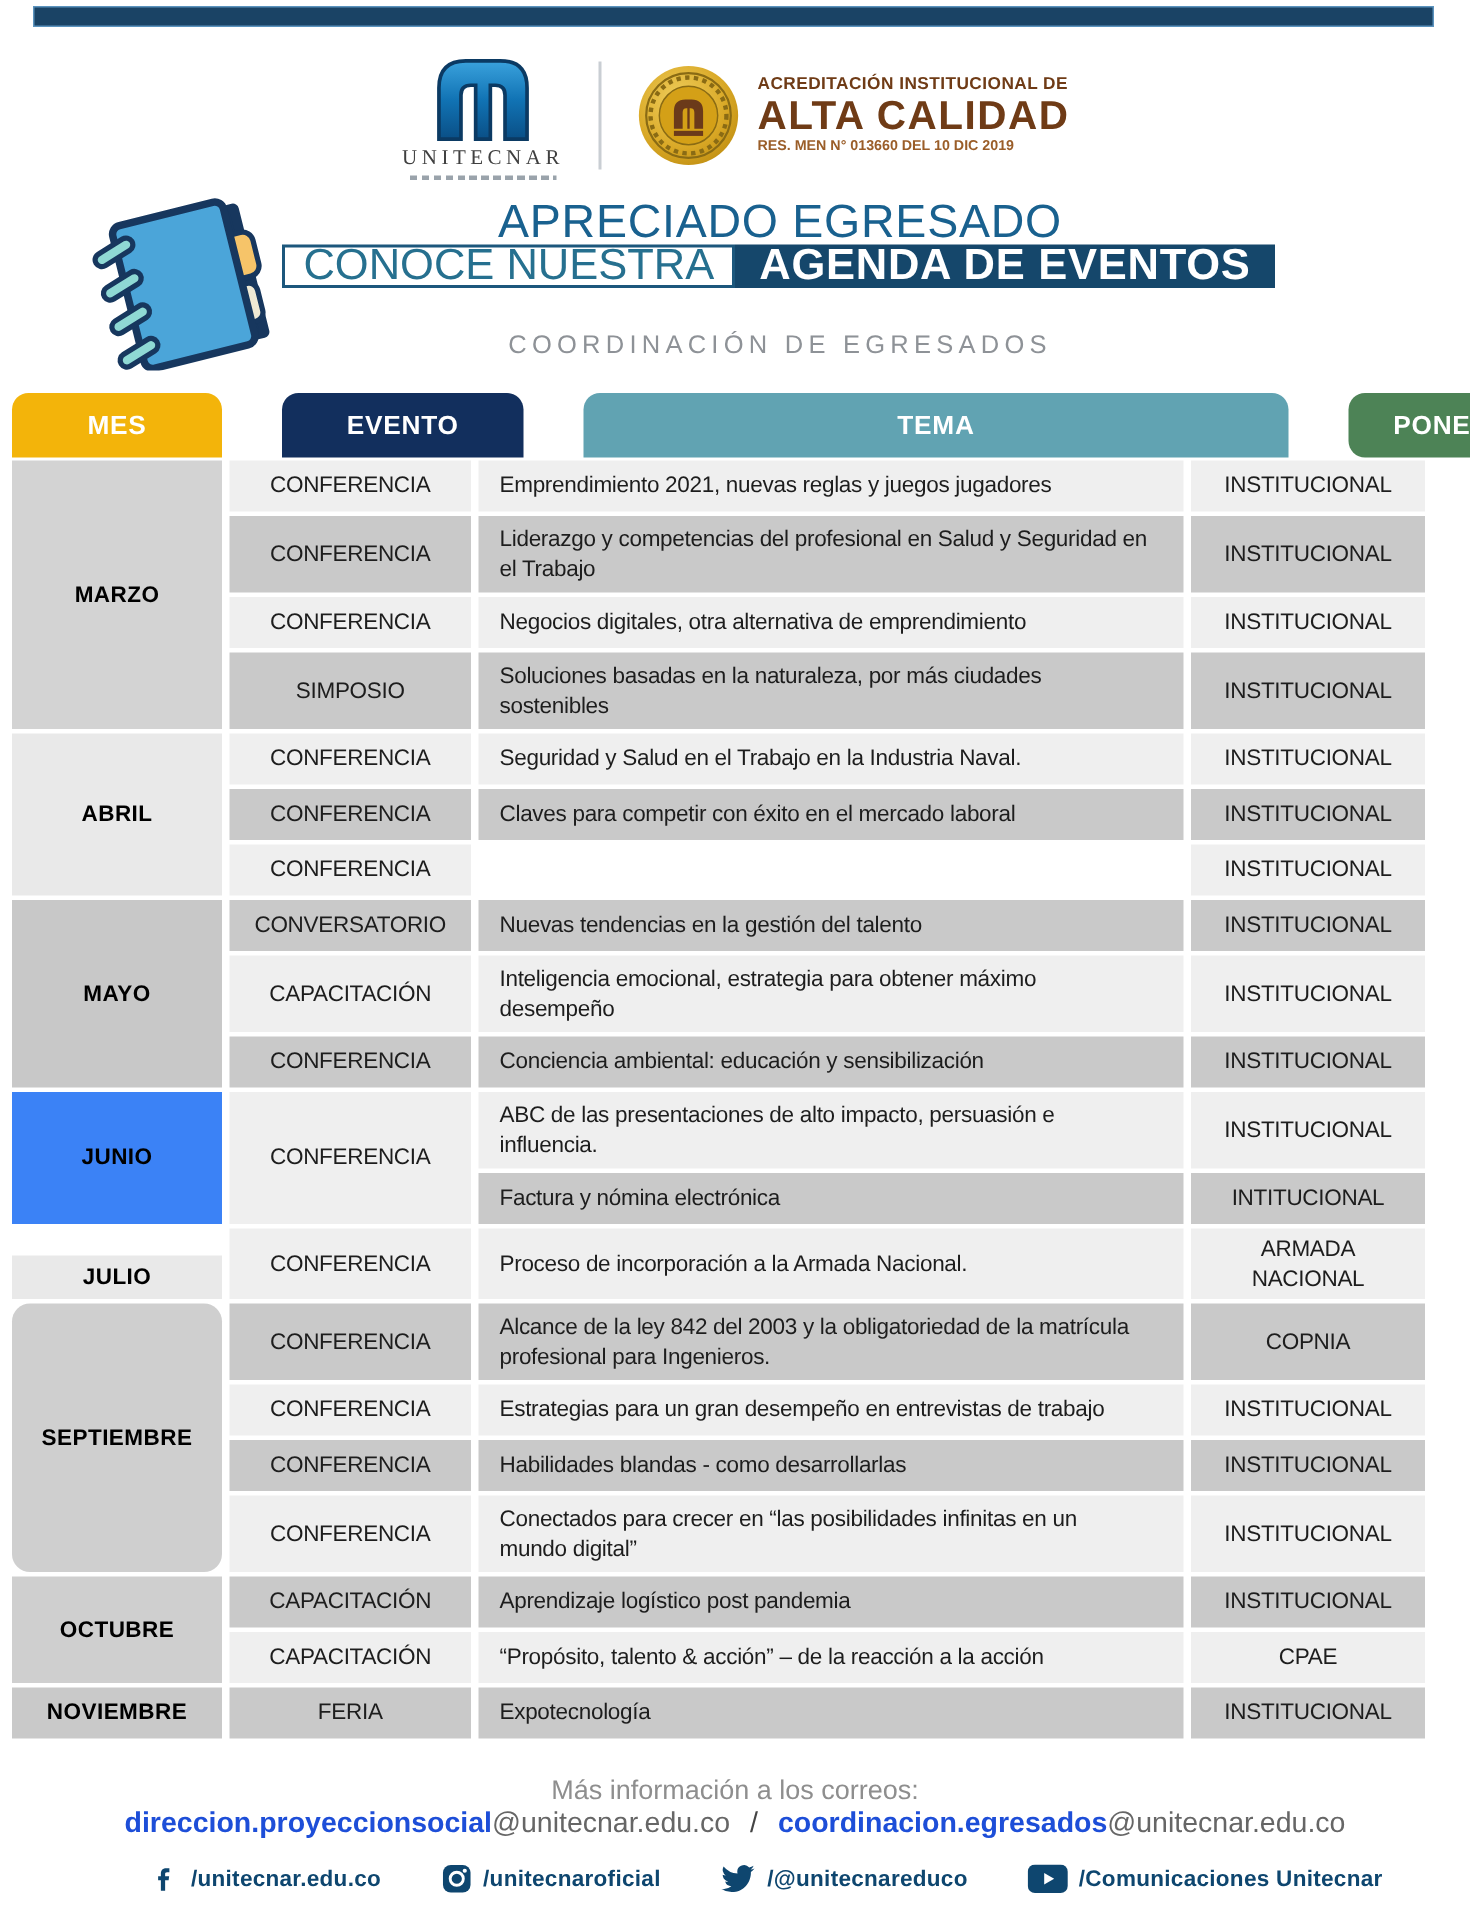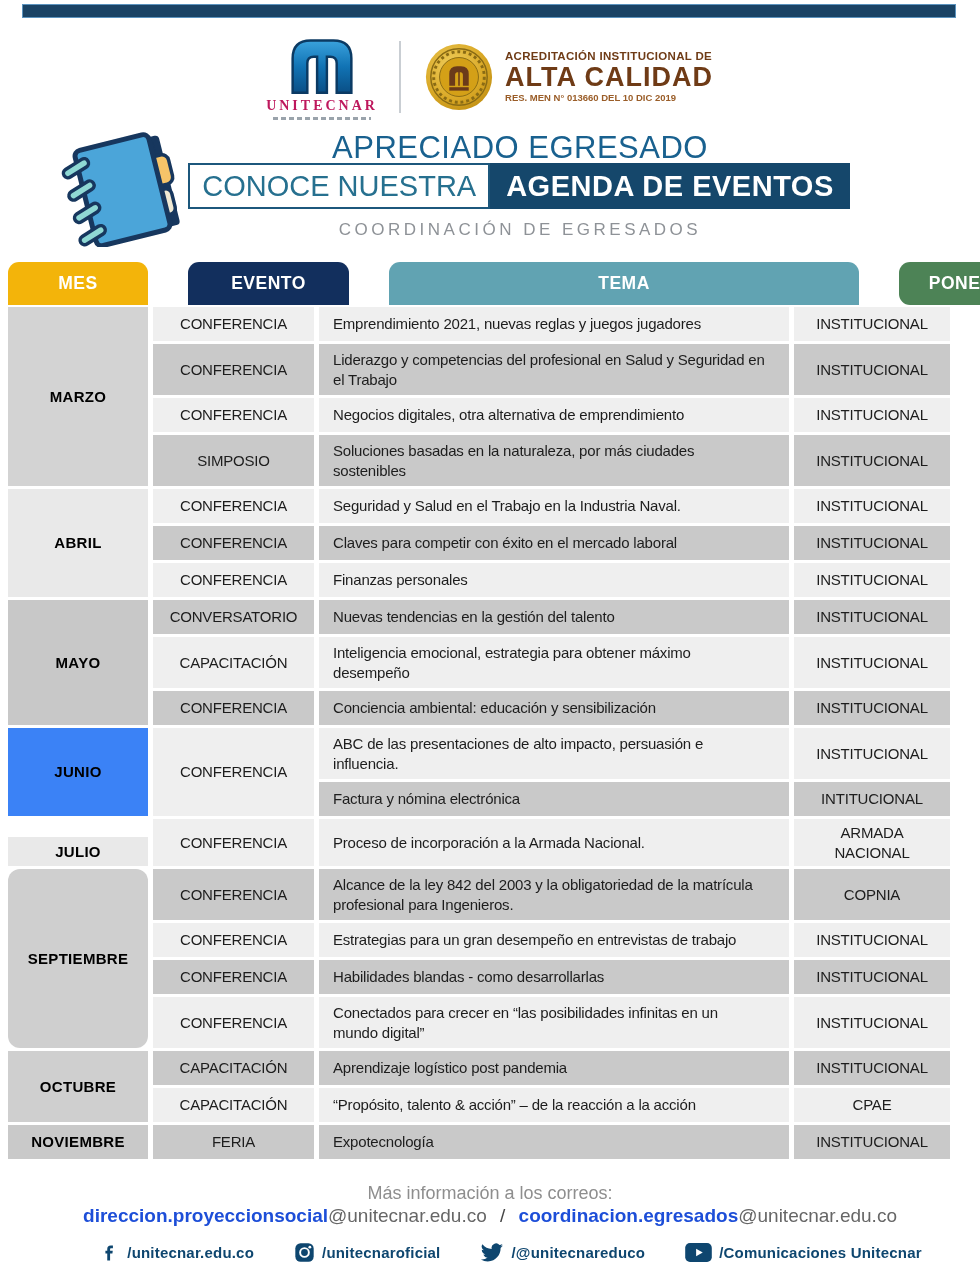--- a/index.html
+++ b/index.html
@@ -7,37 +7,37 @@
         font-family:"Liberation Sans", sans-serif;}
 
   
   .top-bar{position:absolute;top:4px;left:22px;width:932px;height:12px;
            background:#1a4365;border:1px solid #5b93be;}
 
   
   .brand{position:absolute;top:32px;left:0;right:0;height:90px;
          display:flex;justify-content:center;align-items:center;gap:22px;}
   .logo-block{display:flex;flex-direction:column;align-items:center;width:110px;}
-  .logo-word{font-family:"Liberation Serif", serif;font-weight:700;font-size:14px;
-             color:#be185d;letter-spacing:3px;margin-top:2px;}
+  .logo-word{font-family:"Liberation Serif", serif;font-weight:400;font-size:14px;
+             color:#404040;letter-spacing:3px;margin-top:2px;}
   .logo-tagline-bar{width:98px;height:3px;margin-top:3px;
       background:repeating-linear-gradient(90deg,#9aa3ab 0 5px,transparent 5px 8px);}
   .brand-divider{width:2px;height:72px;background:#c9ced3;}
   .seal-text{display:flex;align-items:center;gap:10px;}
   .accred{display:flex;flex-direction:column;align-items:flex-start;line-height:1.1;}
   .accred-l1{font-size:11.5px;font-weight:700;color:#6f3b16;letter-spacing:0.3px;}
   .accred-l2{font-size:27px;font-weight:700;color:#6f3b16;letter-spacing:1px;}
   .accred-l3{font-size:9.5px;font-weight:700;color:#9a5d28;margin-top:1px;}
 
   
   .notebook{position:absolute;top:127px;left:56px;}
   .greeting{position:absolute;top:130px;left:60px;right:0;text-align:center;
             font-size:31px;color:#19618f;letter-spacing:0.5px;}
   .title-row{position:absolute;top:163px;left:58px;right:0;display:flex;
-             justify-content:center;align-items:stretch;height:46px;}
+             justify-content:center;align-items:stretch;height:29px;}
   .conoce{background:#fff;border:2px solid #1c577c;color:#26708f;font-size:29px;
           padding:0 12px;display:flex;align-items:center;}
   .agenda{background:#15476b;color:#fff;font-weight:700;font-size:29px;
           padding:0 16px;display:flex;align-items:center;letter-spacing:0.5px;}
   .subtitle{position:absolute;top:220px;left:60px;right:0;text-align:center;
             font-size:17px;color:#8e9297;letter-spacing:3.5px;}
 
   
   .agenda-table{position:absolute;top:262px;left:8px;width:942px;}
   .thead{display:grid;grid-template-columns:140px 161px 470px 156px;column-gap:5px;
@@ -169,21 +169,20 @@
         </div>
         <div class="month-group">
           <div class="cell month-cell" style="background: rgb(233, 233, 233); grid-row: 1 / span 3;">ABRIL</div>
           <div class="cell evento-cell" style="background: rgb(239, 239, 239); grid-row: 1;">CONFERENCIA</div>
           <div class="cell tema-cell" style="background: rgb(239, 239, 239); grid-row: 1;">Seguridad y Salud en el Trabajo en la Industria Naval.</div>
           <div class="cell ponencia-cell" style="background: rgb(239, 239, 239); grid-row: 1;">INSTITUCIONAL</div>
           <div class="cell evento-cell" style="background: rgb(201, 201, 201); grid-row: 2;">CONFERENCIA</div>
           <div class="cell tema-cell" style="background: rgb(201, 201, 201); grid-row: 2;">Claves para competir con éxito en el mercado laboral</div>
           <div class="cell ponencia-cell" style="background: rgb(201, 201, 201); grid-row: 2;">INSTITUCIONAL</div>
           <div class="cell evento-cell" style="background: rgb(239, 239, 239); grid-row: 3;">CONFERENCIA</div>
-          <div class="cell tema-cell" style="background: rgb(239, 239, 239); grid-row: 3;">Finanzas personales</div>
           <div class="cell ponencia-cell" style="background: rgb(239, 239, 239); grid-row: 3;">INSTITUCIONAL</div>
         </div>
         <div class="month-group">
           <div class="cell month-cell" style="background: rgb(200, 200, 200); grid-row: 1 / span 3;">MAYO</div>
           <div class="cell evento-cell" style="background: rgb(201, 201, 201); grid-row: 1;">CONVERSATORIO</div>
           <div class="cell tema-cell" style="background: rgb(201, 201, 201); grid-row: 1;">Nuevas tendencias en la gestión del talento</div>
           <div class="cell ponencia-cell" style="background: rgb(201, 201, 201); grid-row: 1;">INSTITUCIONAL</div>
           <div class="cell evento-cell" style="background: rgb(239, 239, 239); grid-row: 2;">CAPACITACIÓN</div>
           <div class="cell tema-cell" style="background: rgb(239, 239, 239); grid-row: 2;">Inteligencia emocional, estrategia para obtener máximo desempeño</div>
           <div class="cell ponencia-cell" style="background: rgb(239, 239, 239); grid-row: 2;">INSTITUCIONAL</div>

